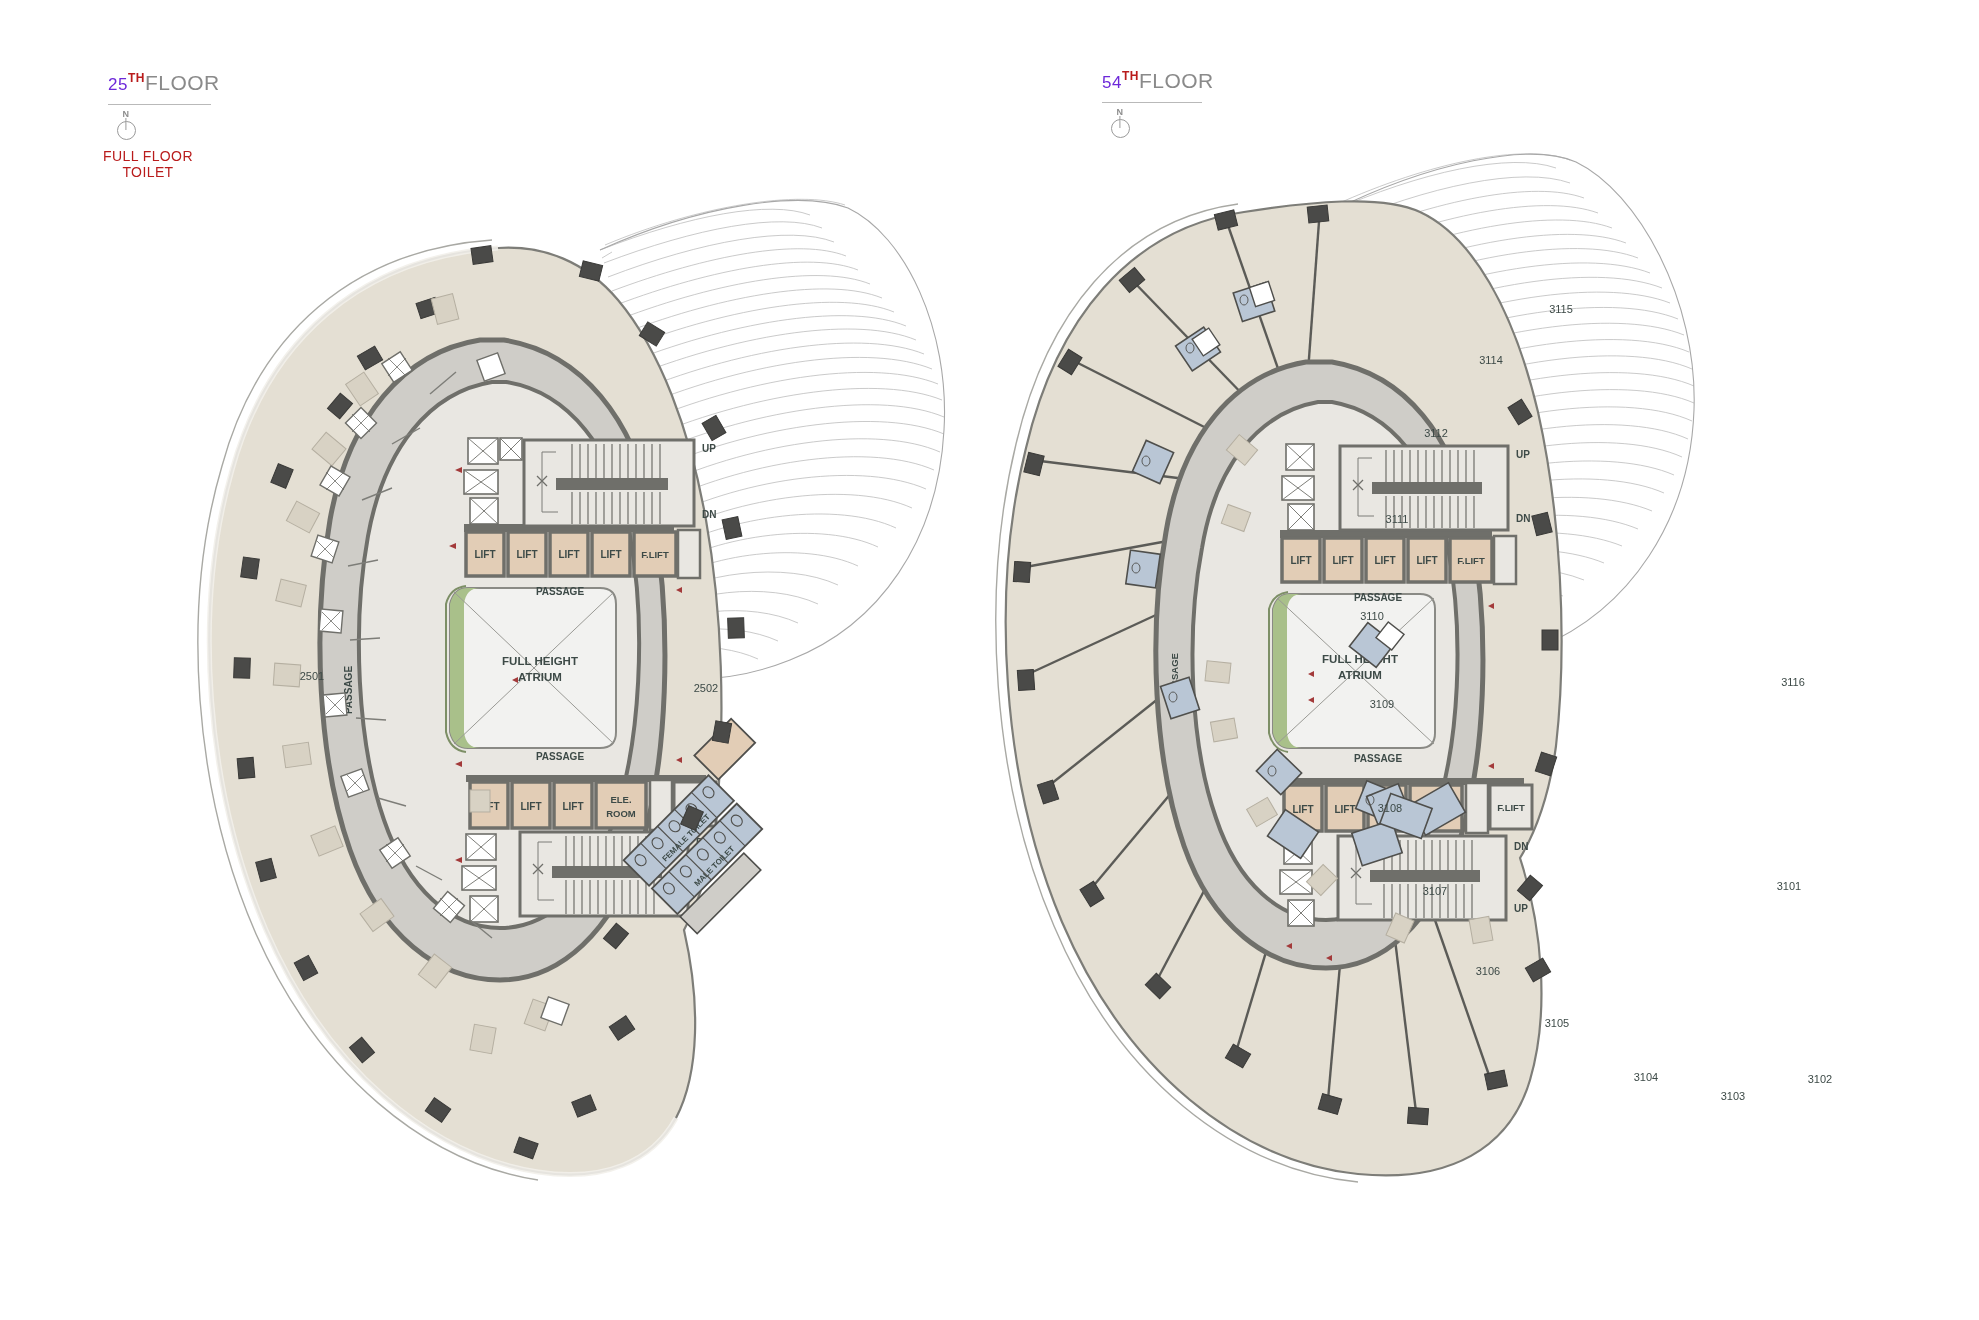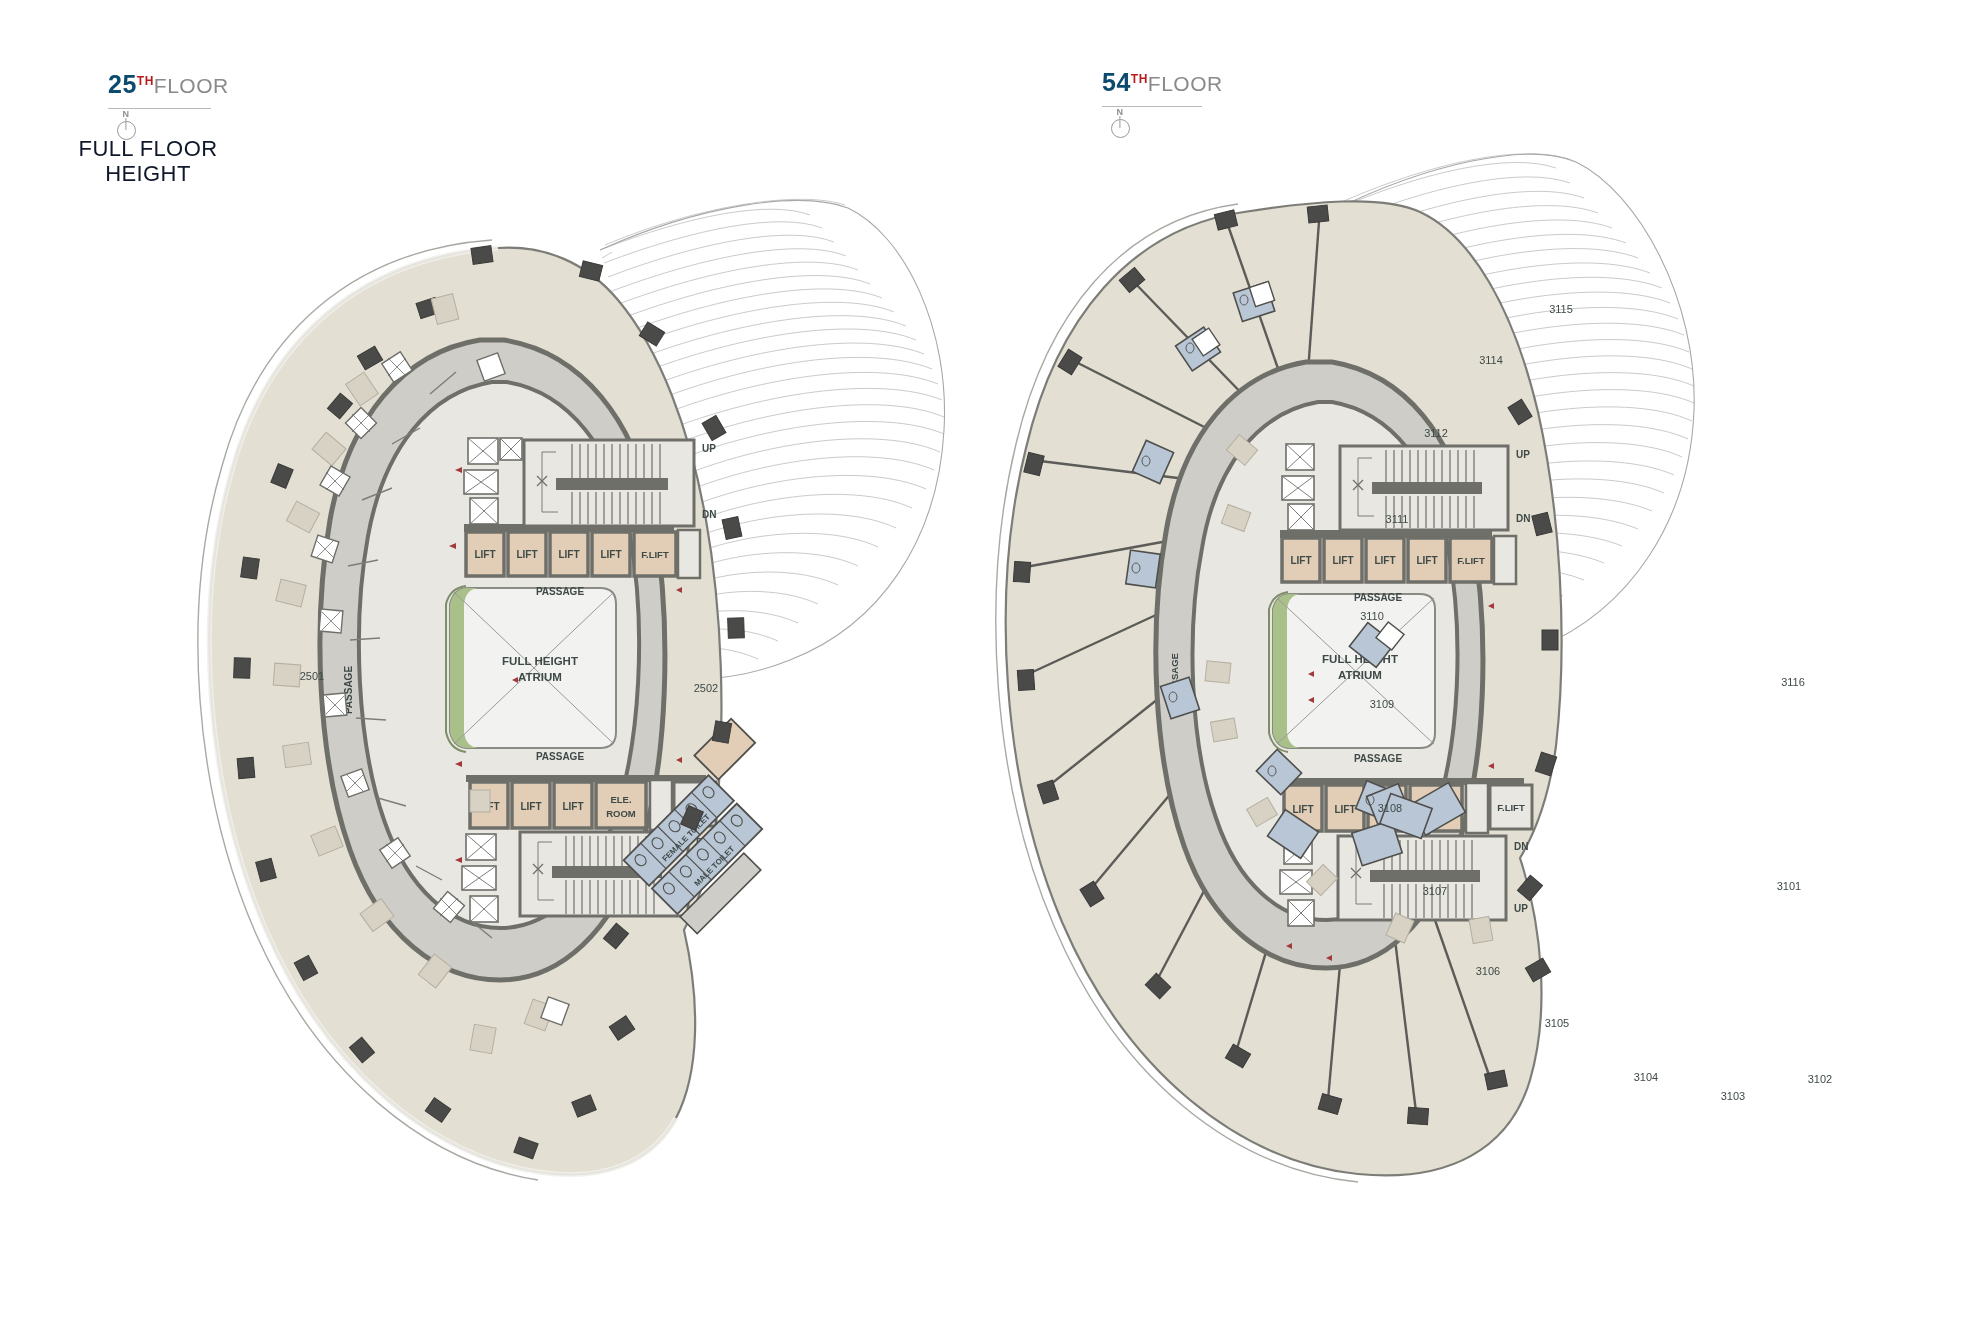--- a/index.html
+++ b/index.html
@@ -8,37 +8,37 @@
   .panel{position:absolute;top:0;height:1320px;}
   #panel-left{left:0;width:990px;}
   #panel-right{left:990px;width:989px;}
 
   .hdr{position:absolute;}
   #panel-left .hdr{left:108px;top:72px;}
   #panel-right .hdr{left:112px;top:70px;}
 
   .floor-title{font-size:21px;letter-spacing:.5px;color:#7d7d7d;white-space:nowrap;
                font-weight:400;line-height:1;}
-  .floor-num{font-weight:700;color:#0c4a6e;font-size:25px;}
+  .floor-num{font-weight:400;color:#6d28d9;font-size:17px;}
   .floor-sup{font-size:12px;vertical-align:super;font-weight:700;color:#b91c1c;}
   .floor-word{font-weight:400;color:#8a8a8a;margin-top:44px;}
   .rule{height:1px;background:#b9b9b9;margin-top:11px;}
   #panel-left .rule{width:103px;}
   #panel-right .rule{width:100px;}
 
   .northblk{position:absolute;text-align:center;width:36px;}
   #panel-left .northblk{left:108px;top:110px;}
   #panel-right .northblk{left:112px;top:108px;}
   .nlabel{font-size:9px;font-weight:700;color:#8d8d8d;line-height:1;letter-spacing:.5px;}
   .ncircle{margin:2px auto 0;width:17px;height:17px;border:1.2px solid #9a9a9a;border-radius:50%;position:relative;}
   .ncircle:after{content:"";position:absolute;left:50%;top:-4px;width:1.2px;height:12px;background:#9a9a9a;
                  transform:translateX(-50%);}
 
-  .opt{position:absolute;left:78px;top:136px;width:140px;text-align:center;
-       font-size:22px;line-height:1.15;color:#0f172a;letter-spacing:.4px;}
+  .opt{position:absolute;left:78px;top:148px;width:140px;text-align:center;
+       font-size:14px;line-height:1.15;color:#b91c1c;letter-spacing:.4px;}
 
   svg{position:absolute;left:0;top:0;}
   .fp-txt{font-family:"Liberation Sans", sans-serif;fill:#3d4a47;}
 </style>
 </head>
 <body>
 
 <div class="panel" id="panel-left">
 
   <div class="hdr">
@@ -48,21 +48,21 @@
     <div class="rule"></div>
   </div>
 
   <div class="northblk">
     <div class="nlabel">N</div>
     <div class="ncircle"></div>
   </div>
 
   <div class="opt">
     <div>FULL FLOOR</div>
-    <div>HEIGHT</div>
+    <div>TOILET</div>
   </div>
 
   <svg width="990" height="1320" viewBox="0 0 990 1320">
     <defs>
       <clipPath id="clipL">
           <rect x="0" y="0" width="990" height="1320"></rect>
         </clipPath>
     </defs>
 
     <g fill="none" stroke="#bdbdbd" stroke-width="0.8">

